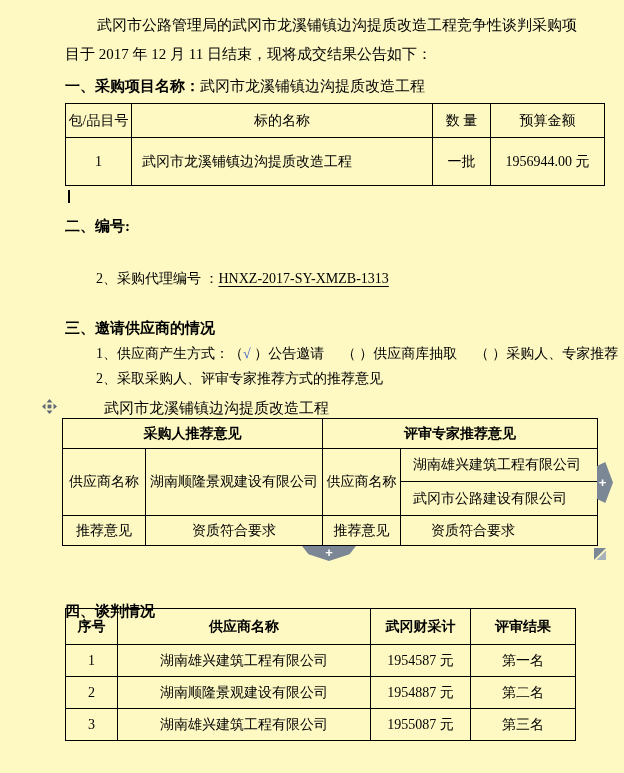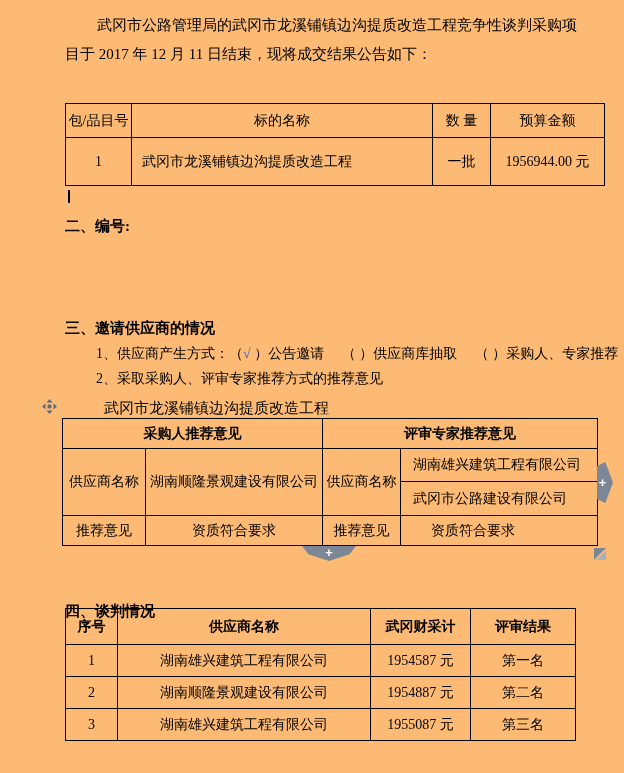--- a/index.html
+++ b/index.html
@@ -1,21 +1,21 @@
 <!DOCTYPE html>
 <html><head>
 <meta charset="utf-8">
 <style>
   * { margin: 0; padding: 0; box-sizing: border-box; }
   html, body { background: #fff; }
   .page {
     position: relative;
     width: 624px;
     height: 773px;
-    background: #fdba74;
+    background: #fef9c3;
     color: #000000;
     font-family: "Liberation Serif", serif;
     overflow: hidden;
   }
   .abs { position: absolute; }
   .doc-text { font-size: 15px; line-height: 20px; white-space: nowrap; }
   .sub-text { font-size: 14px; line-height: 19px; white-space: nowrap; }
   .bold { font-weight: bold; }
   .underline { text-decoration: underline; text-underline-offset: 3px; }
   .check { color: #3a5fcd; font-weight: bold; }
@@ -61,20 +61,23 @@
   }
 </style>
 </head>
 <body>
 
 <div class="page">
 
   <div class="abs doc-text" style="left:97px; top:15px;">武冈市公路管理局的武冈市龙溪铺镇边沟提质改造工程竞争性谈判采购项</div>
   <div class="abs doc-text" style="left:65px; top:44px;">目于 2017 年 12 月 11 日结束，现将成交结果公告如下：</div>
 
+  <div class="abs doc-text" style="left:65px; top:76px;">
+    <span class="bold">一、采购项目名称：</span><span>武冈市龙溪铺镇边沟提质改造工程</span>
+  </div>
 
   <table class="abs t1" style="left:65px; top:103px;">
     <colgroup>
         <col style="width:66px">
         <col style="width:301px">
         <col style="width:58px">
         <col style="width:114px">
       </colgroup>
     <tbody>
         <tr class="hdr">
@@ -88,20 +91,23 @@
       <td class="name">武冈市龙溪铺镇边沟提质改造工程</td>
       <td>一批</td>
       <td>1956944.00 元</td>
     </tr>
   </tbody>
     </table>
 
   <div class="abs caret" style="left:68px; top:190px;"></div>
 
   <div class="abs doc-text bold" style="left:65px; top:216px;">二、编号:</div>
+  <div class="abs sub-text" style="left:96px; top:269px;">
+    <span>2、采购代理编号 ：</span><span class="underline">HNXZ-2017-SY-XMZB-1313</span>
+  </div>
 
   <div class="abs doc-text bold" style="left:65px; top:318px;">三、邀请供应商的情况</div>
   <div class="abs sub-text" style="left:96px; top:344px;">
     <span>1、供应商产生方式：（</span><span class="check">√</span><span> ）公告邀请　 （ ）供应商库抽取　 （ ）采购人、专家推荐</span>
   </div>
   <div class="abs sub-text" style="left:96px; top:369px;">2、采取采购人、评审专家推荐方式的推荐意见</div>
   <div class="abs doc-text" style="left:104px; top:398px;">武冈市龙溪铺镇边沟提质改造工程</div>
 
   <div class="abs" style="left:42px; top:399px;">
     <svg width="15" height="15" viewBox="0 0 15 15">

